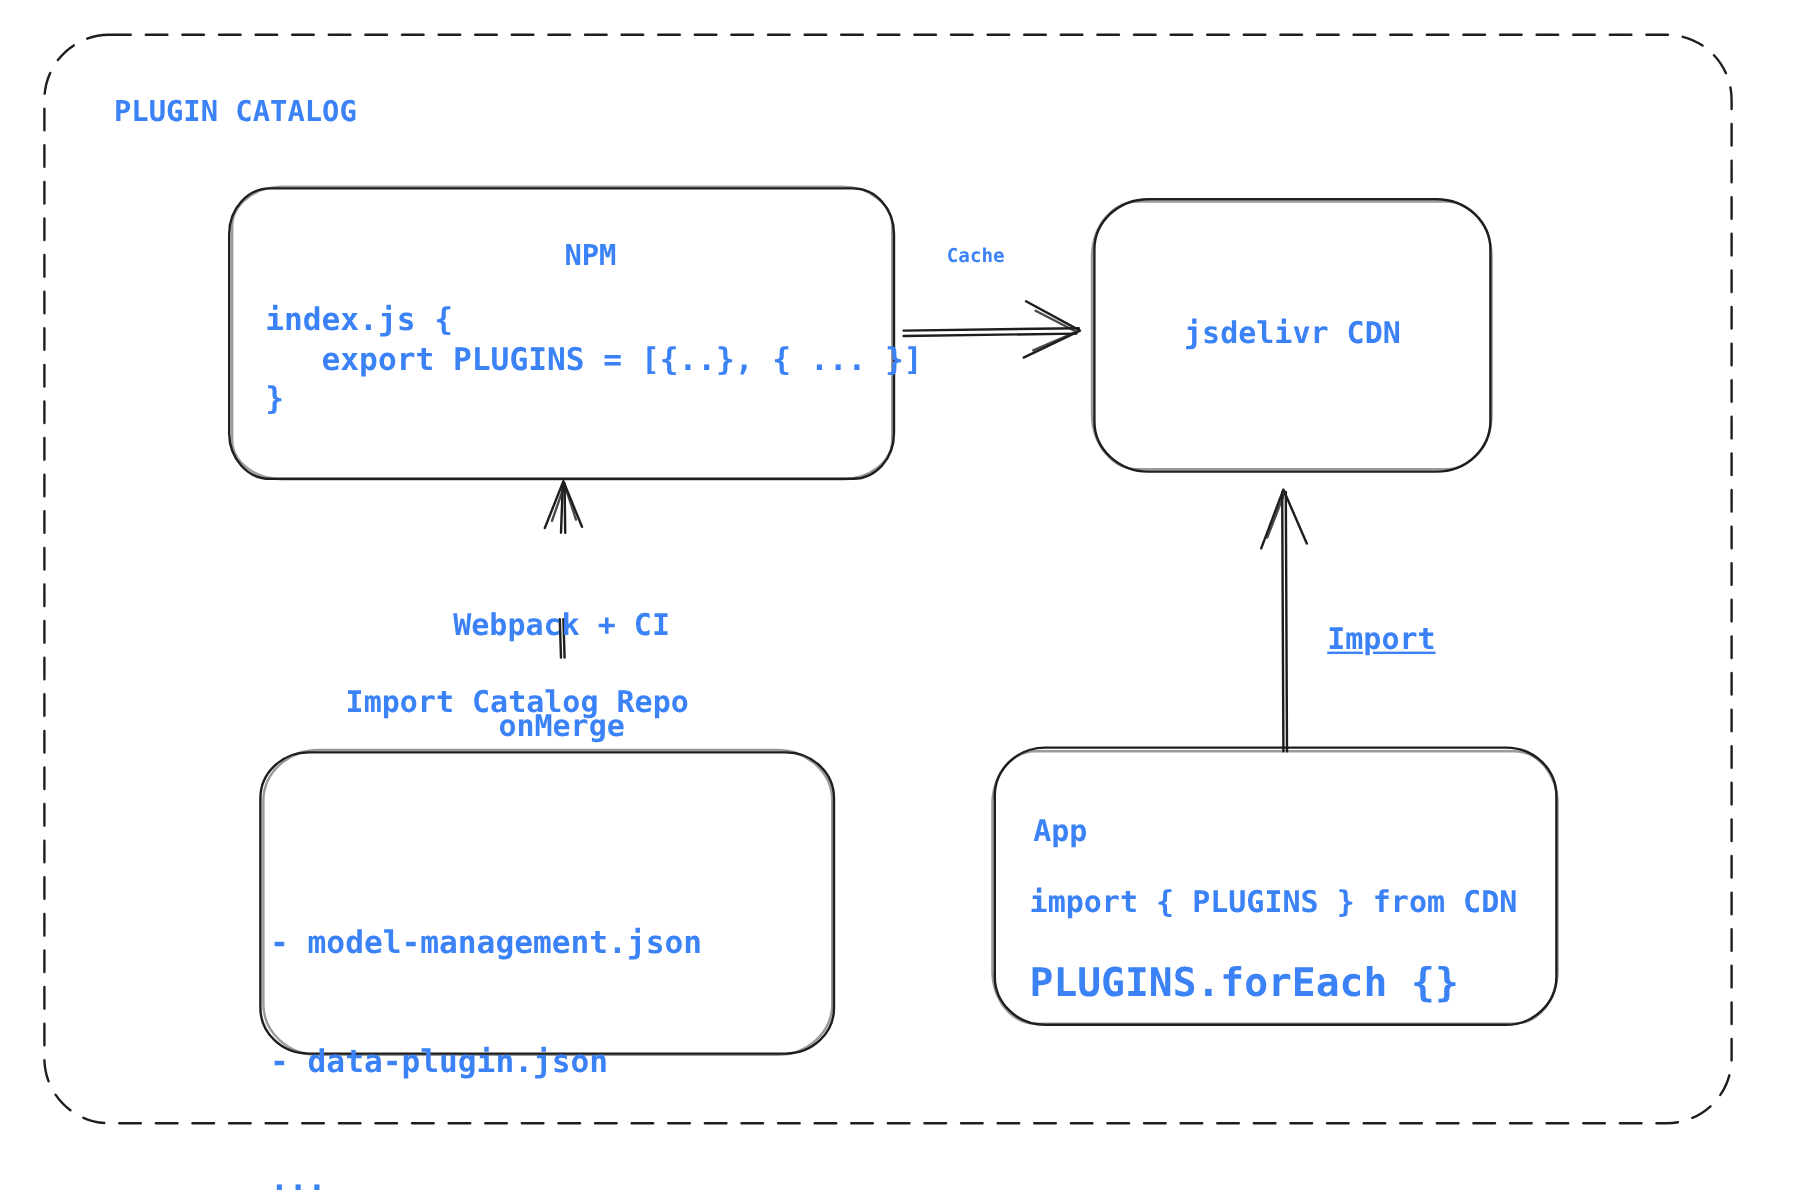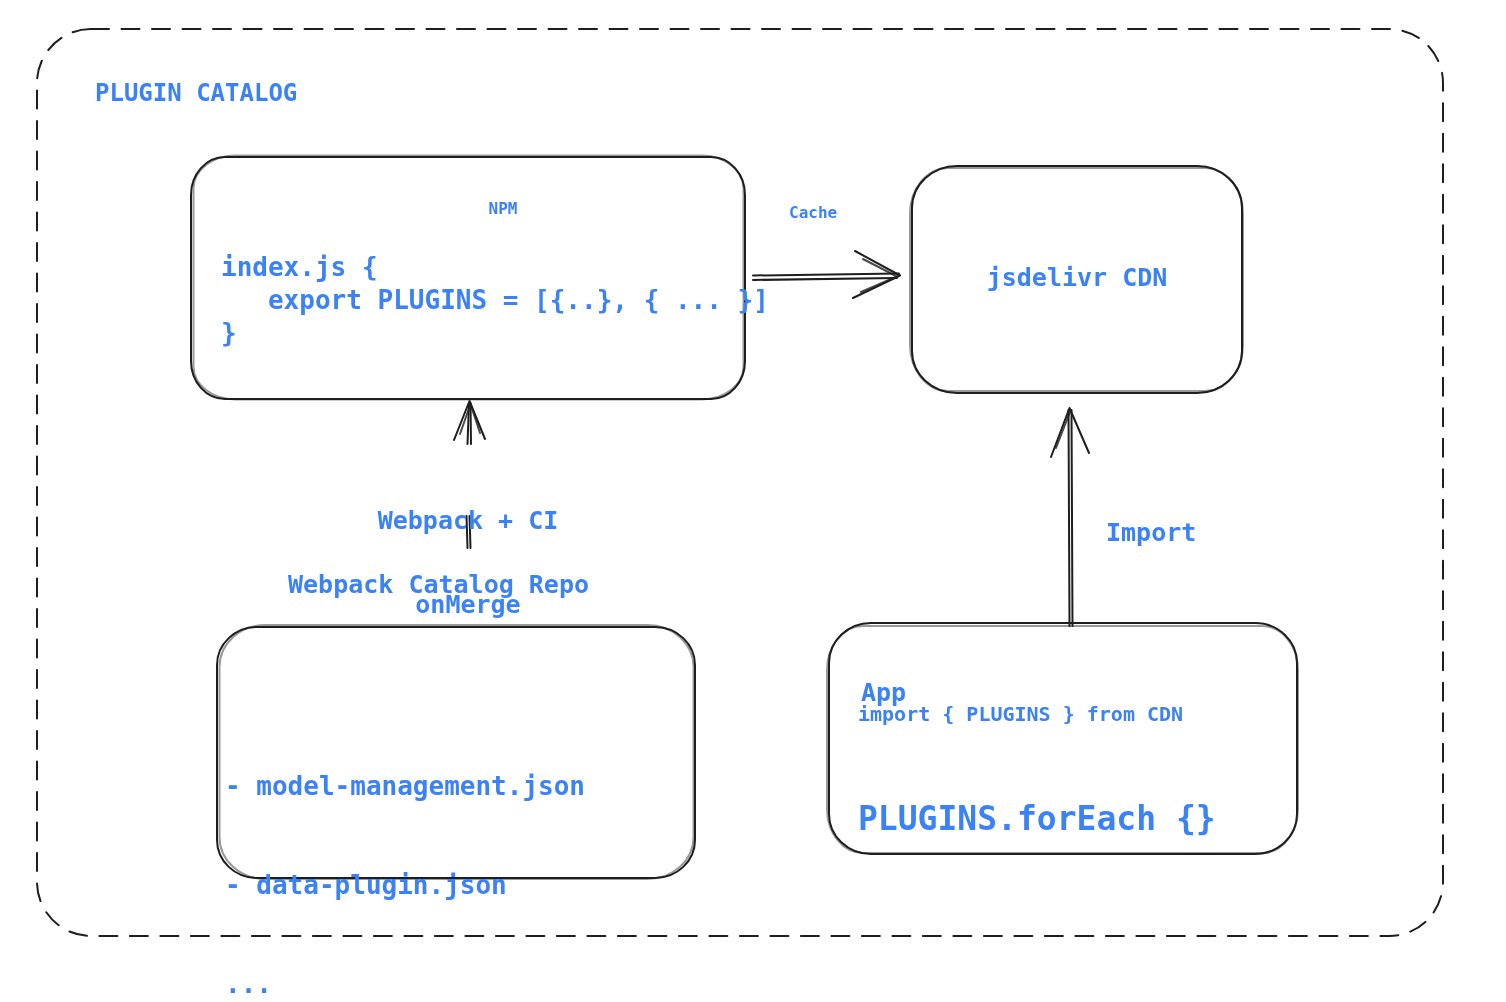--- a/index.html
+++ b/index.html
@@ -25,31 +25,31 @@
   }
   .txt {
     position: absolute;
     color: #3b82f6;
     font-family: "DejaVu Sans Mono", monospace;
     font-weight: 600;
     white-space: pre;
     letter-spacing: 0;
   }
   .frame-title   { left: 95px;  top: 79px;  font-size: 24px; }
-  .npm-title     { left: 191px; top: 199px; width: 602px; text-align: center; font-size: 16px; margin-left: 11px; }
+  .npm-title     { left: 191px; top: 199px; width: 602px; text-align: center; font-size: 24px; }
   .npm-code      { left: 221px; top: 251px; font-size: 26px; line-height: 33px; }
   .cache-label   { left: 789px; top: 203px; font-size: 16px; }
   .cdn-label     { left: 912px; top: 263px; width: 330px; text-align: center; font-size: 25px; }
   .build-label   { left: 318px; top: 451px; width: 300px; text-align: center; font-size: 25px; line-height: 28px; }
   .repo-heading  { left: 288px; top: 570px; font-size: 25px; }
   .repo-list     { left: 225px; top: 704px; font-size: 26px; line-height: 33px; }
   .app-title     { left: 861px; top: 678px; font-size: 25px; }
-  .app-code-1    { left: 858px; top: 702px; font-size: 20px; }
+  .app-code-1    { left: 858px; top: 737px; font-size: 25px; }
   .app-code-2    { left: 858px; top: 799px; font-size: 33px; }
-  .import-label  { left: 1106px; top: 518px; font-size: 25px; }
+  .import-label  { left: 1106px; top: 518px; font-size: 25px; text-decoration: underline; }
 </style>
 </head>
 <body>
 
 <div class="canvas">
 
   <svg class="shapes" viewBox="0 0 1506 1002" xmlns="http://www.w3.org/2000/svg">
 
     <rect x="37" y="29" width="1406" height="907" rx="54" ry="54" stroke-width="2.6" stroke-dasharray="18 12.5"></rect>
 
@@ -109,21 +109,21 @@
 
   <div class="txt cache-label">Cache</div>
 
   <div class="txt cdn-label">jsdelivr CDN</div>
 
   <div class="txt build-label">
     <div>Webpack + CI</div>
     <div>onMerge</div>
   </div>
 
-  <div class="txt repo-heading">Webpack Catalog Repo</div>
+  <div class="txt repo-heading">Import Catalog Repo</div>
   <div class="txt repo-list">
     <div>- model-management.json</div>
     <div>- data-plugin.json</div>
     <div>...</div>
   </div>
 
   <div class="txt app-title">App</div>
   <div class="txt app-code-1">import { PLUGINS } from CDN</div>
   <div class="txt app-code-2">PLUGINS.forEach {}</div>
 

